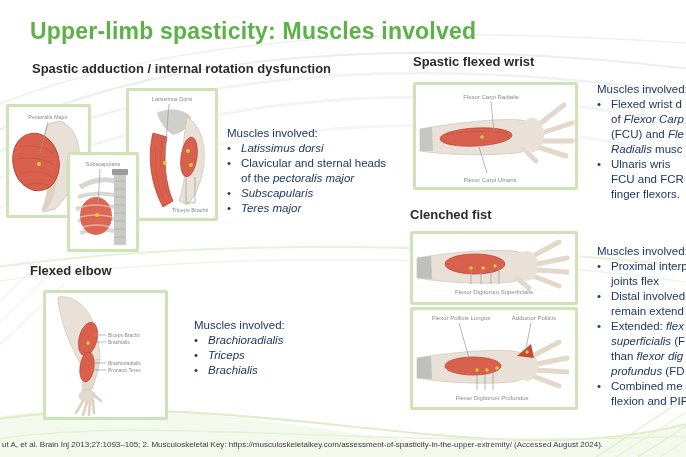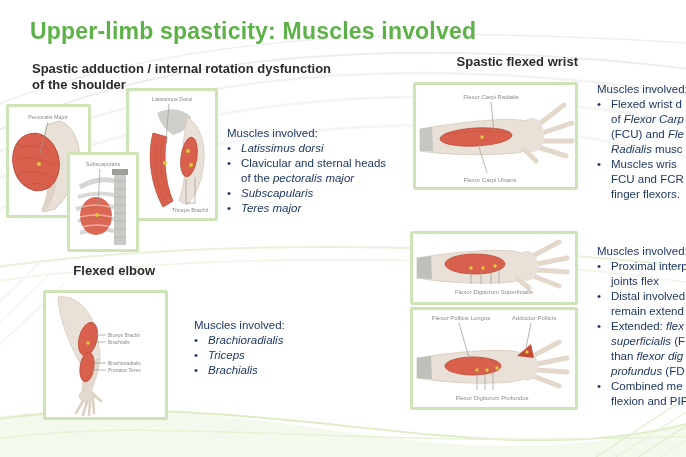--- a/index.html
+++ b/index.html
@@ -9,21 +9,21 @@
   }
   .bg{position:absolute;left:0;top:0;z-index:0;}
   .layer{position:absolute;z-index:2;}
   .title{
     left:30px;top:18px;font-size:23px;font-weight:bold;color:#5CB247;
     letter-spacing:0.2px;white-space:nowrap;
   }
   .sec-heading{
     font-size:13px;font-weight:bold;color:#2b2b2b;line-height:16px;white-space:nowrap;
   }
-  .sec-heading.center{text-align:right;}
+  .sec-heading.center{text-align:left;}
   .card{
     position:absolute;z-index:3;background:#fff;border:3px solid #CFE4B6;
     border-radius:2px;box-sizing:border-box;
   }
   .card svg{display:block;width:100%;height:100%;}
   .mblock{
     position:absolute;z-index:2;color:#1F3864;font-size:11.5px;line-height:15px;
   }
   .mheader{white-space:nowrap;}
   .mline{display:flex;}
@@ -58,21 +58,20 @@
     <line x1="596" y1="457" x2="686" y2="398" stroke="#E0EECB" stroke-width="1.3"></line>
     <line x1="616" y1="457" x2="686" y2="412" stroke="#E6F2D4" stroke-width="1.3"></line>
     <line x1="638" y1="457" x2="686" y2="426" stroke="#E0EECB" stroke-width="1.3"></line>
     <line x1="660" y1="457" x2="686" y2="440" stroke="#EAF4DC" stroke-width="1.3"></line>
   </svg>
 
   <div class="layer title">Upper-limb spasticity: Muscles involved</div>
 
   <div class="layer sec-heading" style="left:24px;top:61px;margin-left:8px;">
     <div>Spastic adduction / internal rotation dysfunction</div>
-    <div>of the shoulder</div>
   </div>
 
   <div class="card" style="left:6px;top:104px;width:85px;height:114px;z-index:2;">
     <svg viewBox="0 0 79 108">
       <path d="M50,14 C64,18 72,36 70,54 C68,74 58,90 46,102 L34,105 C42,88 44,74 40,62 C36,50 34,30 38,18 Z" fill="#E9E1D7" stroke="#D4C8B8" stroke-width="1"></path>
       <path d="M46,58 C50,74 46,90 38,102 L32,104 C38,90 40,76 38,64 Z" fill="#DDD2C4"></path>
       <ellipse cx="27" cy="55" rx="23" ry="29" fill="#D9604C" stroke="#B94A38" stroke-width="1" transform="rotate(-12 27 55)"></ellipse>
       <path d="M10,40 Q30,36 44,46 M8,52 Q28,48 46,58 M10,66 Q30,62 44,70 M14,78 Q32,74 42,80" stroke="#C25240" stroke-width="1" fill="none" opacity="0.7"></path>
       <circle cx="30" cy="57" r="2" fill="#D9CC3C"></circle>
       <line class="ptr" x1="39" y1="15" x2="31" y2="46"></line>
@@ -225,33 +224,34 @@
         <div class="mline">
           <span class="mbullet"></span>
           <span class="mtext"><span>(FCU) and </span><i>Fle</i></span>
         </div>
         <div class="mline">
           <span class="mbullet"></span>
           <span class="mtext"><i>Radialis</i><span> musc</span></span>
         </div>
         <div class="mline">
           <span class="mbullet">•</span>
-          <span class="mtext"><span>Muscles wris</span></span>
+          <span class="mtext"><span>Ulnaris wris</span></span>
         </div>
         <div class="mline">
           <span class="mbullet"></span>
           <span class="mtext"><span>FCU and FCR</span></span>
         </div>
         <div class="mline">
           <span class="mbullet"></span>
           <span class="mtext"><span>finger flexors.</span></span>
         </div>
       </div>
   </div>
 
+  <div class="layer sec-heading center" style="left:410px;top:207px;width:168px;">Clenched fist</div>
 
   <div class="card" style="left:410px;top:231px;width:168px;height:74px;">
     <svg viewBox="0 0 162 68">
       <path d="M4,24 C40,18 78,15 100,17 C114,19 122,26 124,32 C122,40 112,46 98,48 C66,51 28,48 4,44 Z" fill="#E9E1D7" stroke="#D4C8B8" stroke-width="0.8"></path>
       <path d="M4,24 L18,22 L19,45 L4,44 Z" fill="#BFBFBB"></path>
       <g stroke="#E3D8CA" stroke-width="5" stroke-linecap="round">
         <line x1="120" y1="22" x2="146" y2="8"></line>
         <line x1="124" y1="30" x2="154" y2="24"></line>
         <line x1="124" y1="36" x2="154" y2="38"></line>
         <line x1="120" y1="42" x2="146" y2="52"></line>
@@ -332,14 +332,15 @@
           <span class="mbullet">•</span>
           <span class="mtext"><span>Combined me</span></span>
         </div>
         <div class="mline">
           <span class="mbullet"></span>
           <span class="mtext"><span>flexion and PIP</span></span>
         </div>
       </div>
   </div>
 
+  <div class="footer">ut A, et al. Brain Inj 2013;27:1093–105;  2. Musculoskeletal Key: https://musculoskeletalkey.com/assessment-of-spasticity-in-the-upper-extremity/ (Accessed August 2024).</div>
 
 </div>
 
 </body></html>

